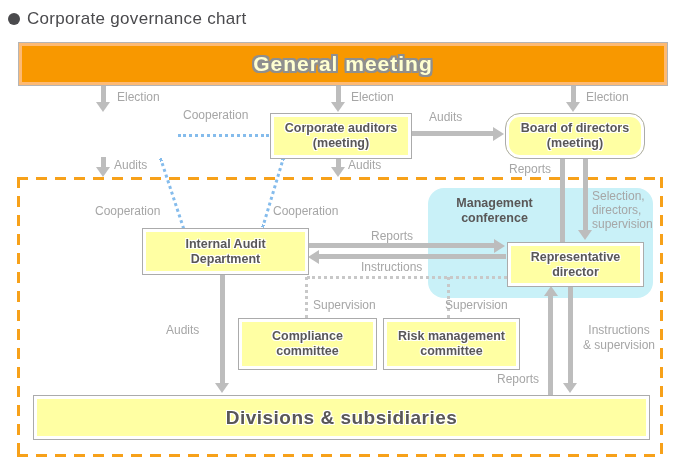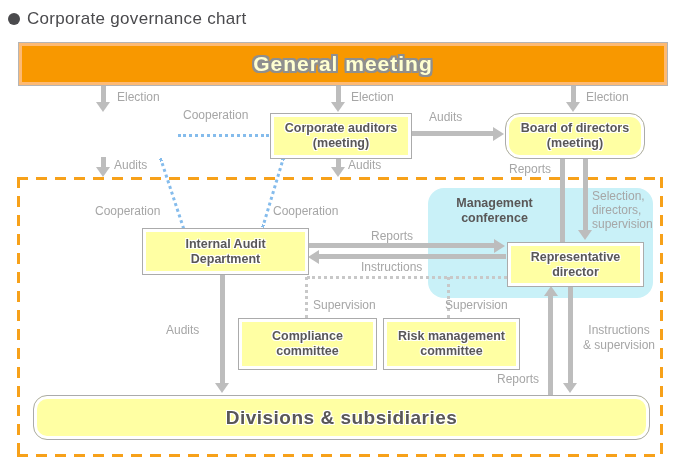--- a/index.html
+++ b/index.html
@@ -127,21 +127,21 @@
   <div class="node" style="left:505px;top:113px;width:138px;height:44px;border-radius:15px;">Board of directors
 (meeting)</div>
   <div class="node" style="left:142px;top:228px;width:165px;height:45px;">Internal Audit
 Department</div>
   <div class="node" style="left:507px;top:242px;width:135px;height:43px;">Representative
 director</div>
   <div class="node" style="left:238px;top:318px;width:137px;height:50px;">Compliance
 committee</div>
   <div class="node" style="left:383px;top:318px;width:135px;height:50px;">Risk management
 committee</div>
-  <div class="node big" style="left:33px;top:395px;width:615px;height:43px;border-radius:14px;">Divisions &amp; subsidiaries</div>
+  <div class="node big" style="left:33px;top:395px;width:615px;height:43px;">Divisions &amp; subsidiaries</div>
 
   <div class="lbl" style="left:117px;top:90px;">Election</div>
   <div class="lbl" style="left:351px;top:90px;">Election</div>
   <div class="lbl" style="left:586px;top:90px;">Election</div>
   <div class="lbl" style="left:183px;top:108px;">Cooperation</div>
   <div class="lbl" style="left:429px;top:110px;">Audits</div>
   <div class="lbl" style="left:114px;top:158px;">Audits</div>
   <div class="lbl" style="left:348px;top:158px;">Audits</div>
   <div class="lbl" style="left:509px;top:162px;">Reports</div>
   <div class="lbl" style="left:592px;top:189px;width:72px;">Selection,

